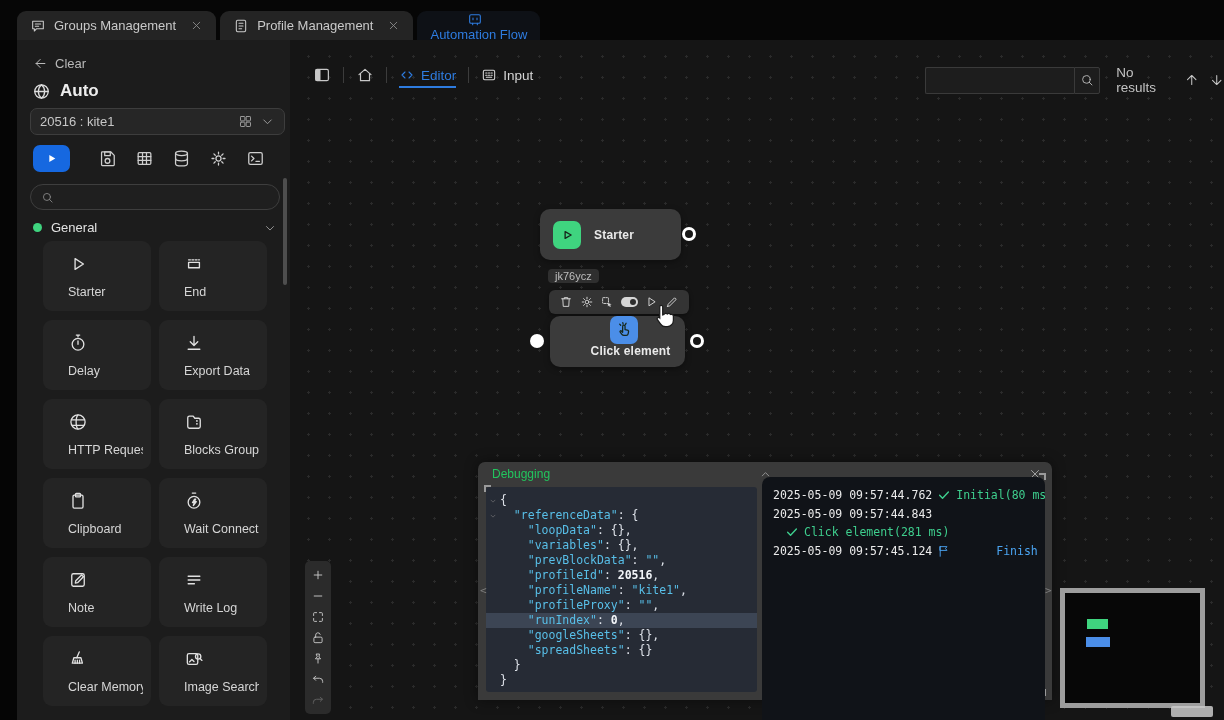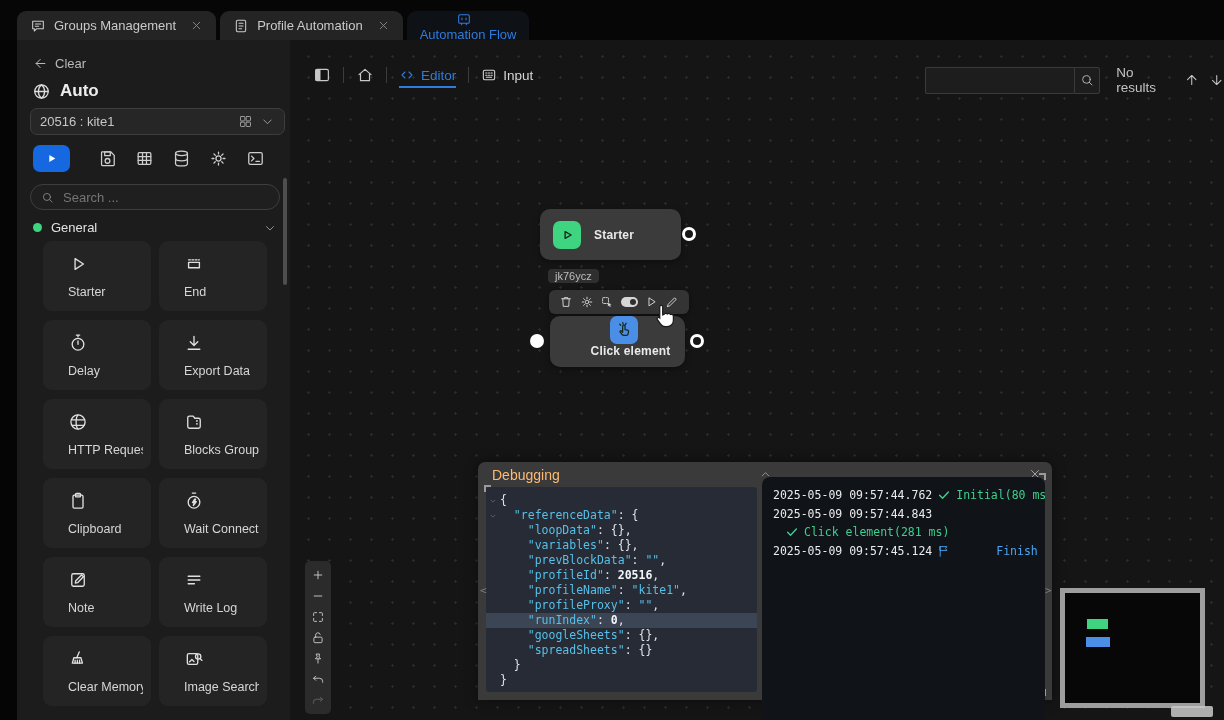--- a/index.html
+++ b/index.html
@@ -91,21 +91,21 @@
   
   .c-controls{position:absolute;left:15px;top:521px;width:26px;background:#2b2b2b;border-radius:5px;padding:3px 0;}
   .cc{width:26px;height:21px;display:flex;align-items:center;justify-content:center;color:#c9c9c9;cursor:pointer;}
   .cc svg{width:14px;height:14px;}
   .cc.disabled{color:#636363;}
 
   
   .debug{position:absolute;left:188px;top:422px;width:574px;height:238px;background:#3a3a3a;border-radius:7px 7px 0 0;
     box-shadow:0 0 14px rgba(0,0,0,.45);}
   .dbg-hdr{position:absolute;left:0;top:0;right:0;height:24px;}
-  .dbg-title{position:absolute;left:14px;top:5px;font-size:14px;color:#fdba74;}
+  .dbg-title{position:absolute;left:14px;top:5px;font-size:12px;color:#22c55e;}
   .dbg-collapse{position:absolute;left:281px;top:6px;width:13px;height:13px;color:#9c9c9c;cursor:pointer;}
   .dbg-close{position:absolute;right:10px;top:5px;width:14px;height:14px;color:#a8a8a8;cursor:pointer;}
   .dbg-json{position:absolute;left:8px;top:25px;width:271px;height:205px;background:#262b35;border-radius:3px;
     font-family:"DejaVu Sans Mono", monospace;font-size:11.5px;padding:6px 0;overflow:hidden;}
   .jline{height:15px;line-height:15px;display:flex;align-items:center;white-space:pre;}
   .jline.hl{background:#3c4554;}
   .jgutter{width:14px;display:flex;align-items:center;justify-content:center;color:#8a8a8a;flex:none;}
   .jgutter svg{width:8px;height:8px;}
   .tk-k{color:#58bfe8;}
   .tk-p{color:#dfe3ea;}
@@ -149,21 +149,21 @@
         </svg>
       </div>
     </div>
     <div class="tab">
       <div class="ic t-ic">
         <svg viewBox="0 0 24 24" fill="none" stroke="currentColor" stroke-width="1.6" stroke-linecap="round" stroke-linejoin="round">
           <rect x="5" y="3.5" width="14" height="17" rx="2"></rect>
           <path d="M9 8h6M9 12h6M9 16h4"></path>
         </svg>
       </div>
-      <span>Profile Automation</span>
+      <span>Profile Management</span>
       <div class="ic t-close">
         <svg viewBox="0 0 24 24" fill="none" stroke="currentColor" stroke-width="1.6" stroke-linecap="round" stroke-linejoin="round">
           <path d="M6 6l12 12M18 6L6 18"></path>
         </svg>
       </div>
     </div>
     <div class="tab active">
       <div class="ic t-ic">
         <svg viewBox="0 0 24 24" fill="none" stroke="currentColor" stroke-width="1.6" stroke-linecap="round" stroke-linejoin="round">
           <rect x="4" y="5.5" width="16" height="13" rx="2"></rect>
@@ -262,21 +262,20 @@
           </svg>
         </div>
       </div>
     <div class="sb-search">
       <span class="ic">
           <svg viewBox="0 0 24 24" fill="none" stroke="currentColor" stroke-width="1.6" stroke-linecap="round" stroke-linejoin="round">
             <circle cx="11" cy="11" r="6.5"></circle>
             <path d="M15.8 15.8l4.7 4.7"></path>
           </svg>
         </span>
-      <input placeholder="Search ..." style="">
     </div>
     <div class="sb-scroll"></div>
     <div class="section-hdr">
       <span class="dot" id="sectionDot" style="background: rgb(63, 212, 127);"></span>
       <span class="lbl">General</span>
       <span class="spacer"></span>
       <span class="ic">
           <svg viewBox="0 0 24 24" fill="none" stroke="currentColor" stroke-width="1.6" stroke-linecap="round" stroke-linejoin="round">
             <path d="M6 9.5l6 6 6-6"></path>
           </svg>

